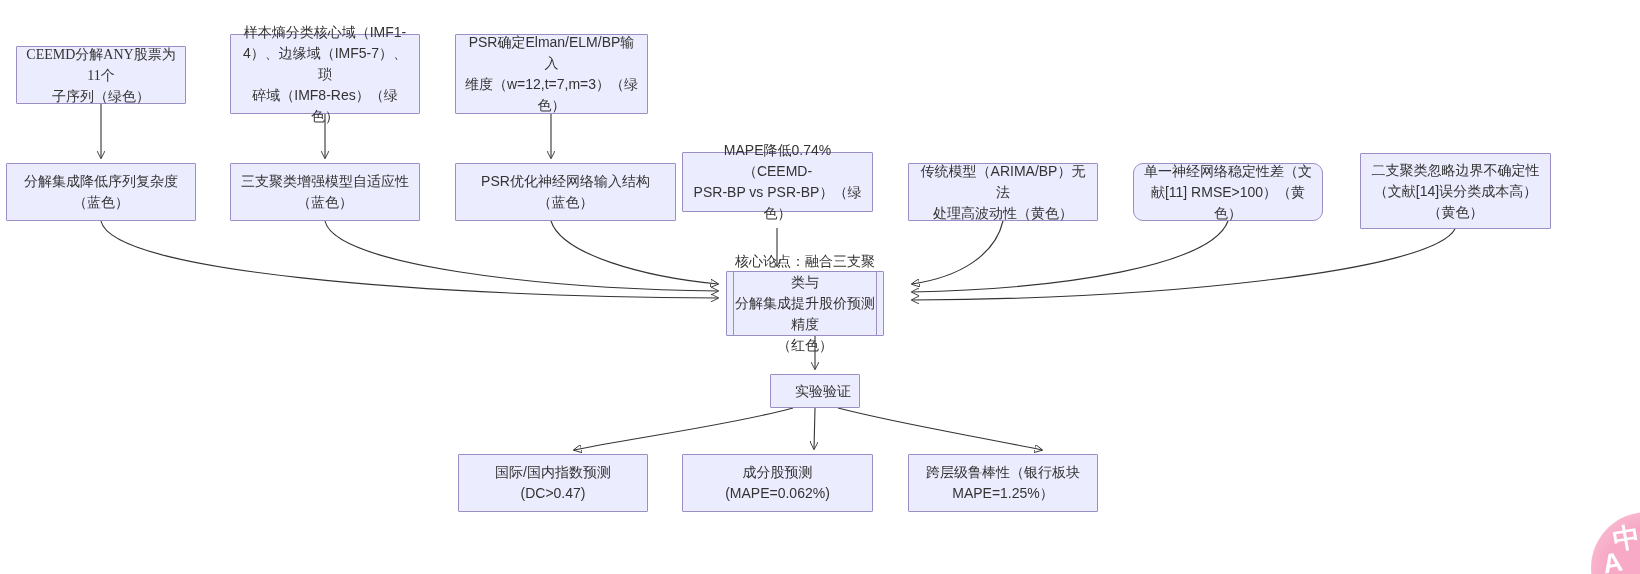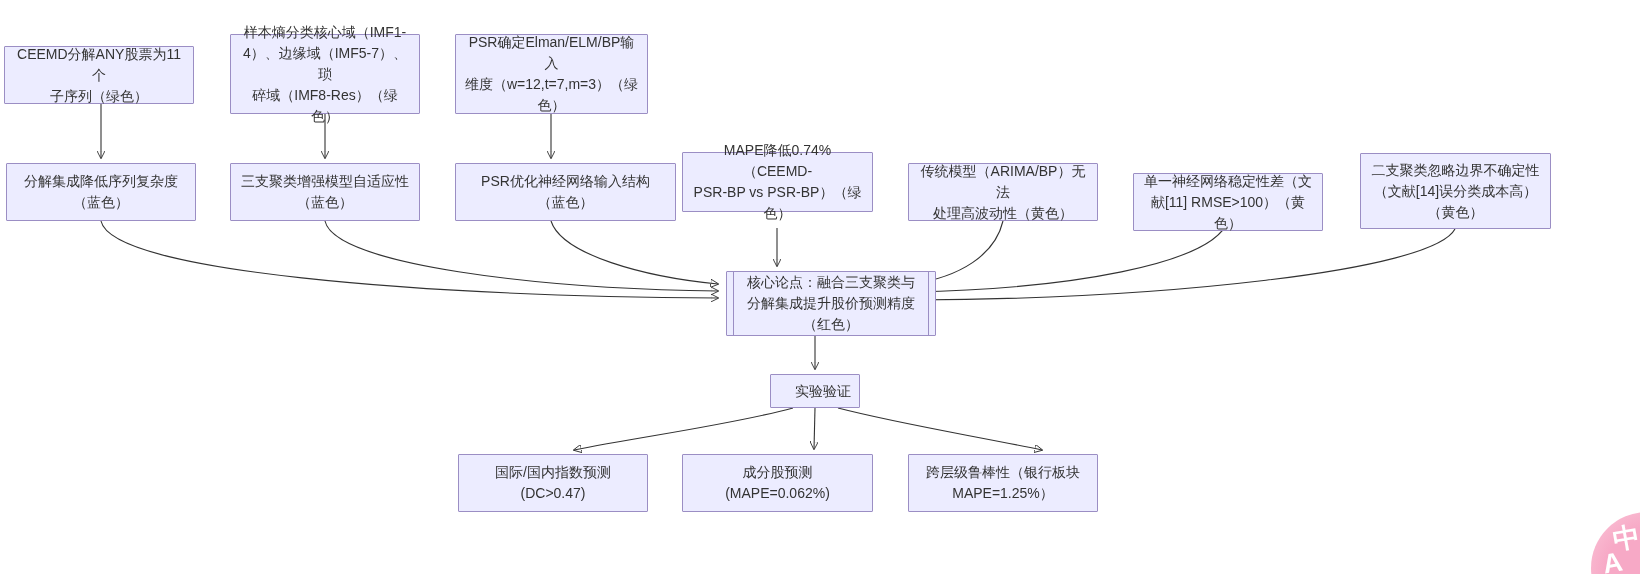--- a/index.html
+++ b/index.html
@@ -52,31 +52,31 @@
     position: absolute;
     top: 0;
     bottom: 0;
     width: 0;
     border-left: 1px solid var(--node-border, #9b8ec4);
   }
   .subroutine::before { left: 6px; }
   .subroutine::after { right: 6px; }
 
   
-  #node-a { left: 4px;    top: 46px;  width: 190px; height: 58px; }
+  #node-a { left: 16px;    top: 46px;  width: 170px; height: 58px; font-family: Liberation Serif, serif; }
   #node-b { left: 230px;  top: 34px;  width: 190px; height: 80px; }
   #node-c { left: 455px;  top: 34px;  width: 193px; height: 80px; }
   #node-d { left: 6px;    top: 163px; width: 190px; height: 58px; }
   #node-e { left: 230px;  top: 163px; width: 190px; height: 58px; }
   #node-f { left: 455px;  top: 163px; width: 221px; height: 58px; }
   #node-g { left: 682px;  top: 152px; width: 191px; height: 60px; }
   #node-h { left: 908px;  top: 163px; width: 190px; height: 58px; }
-  #node-i { left: 1133px; top: 173px; width: 190px; height: 58px; }
+  #node-i { left: 1133px; top: 163px; width: 190px; height: 58px; border-radius: 10px; }
   #node-j { left: 1360px; top: 153px; width: 191px; height: 76px; align-items: center; }
-  #node-k { left: 726px;  top: 271px; width: 210px; height: 65px; }
+  #node-k { left: 726px;  top: 271px; width: 158px; height: 65px; }
   #node-l { left: 770px;  top: 374px; width: 90px;  height: 34px; justify-content: flex-end; }
   #node-m { left: 458px;  top: 454px; width: 190px; height: 58px; }
   #node-n { left: 682px;  top: 454px; width: 191px; height: 58px; }
   #node-o { left: 908px;  top: 454px; width: 190px; height: 58px; }
 
   
   #badge {
     position: absolute;
     left: 1591px;
     top: 512px;

